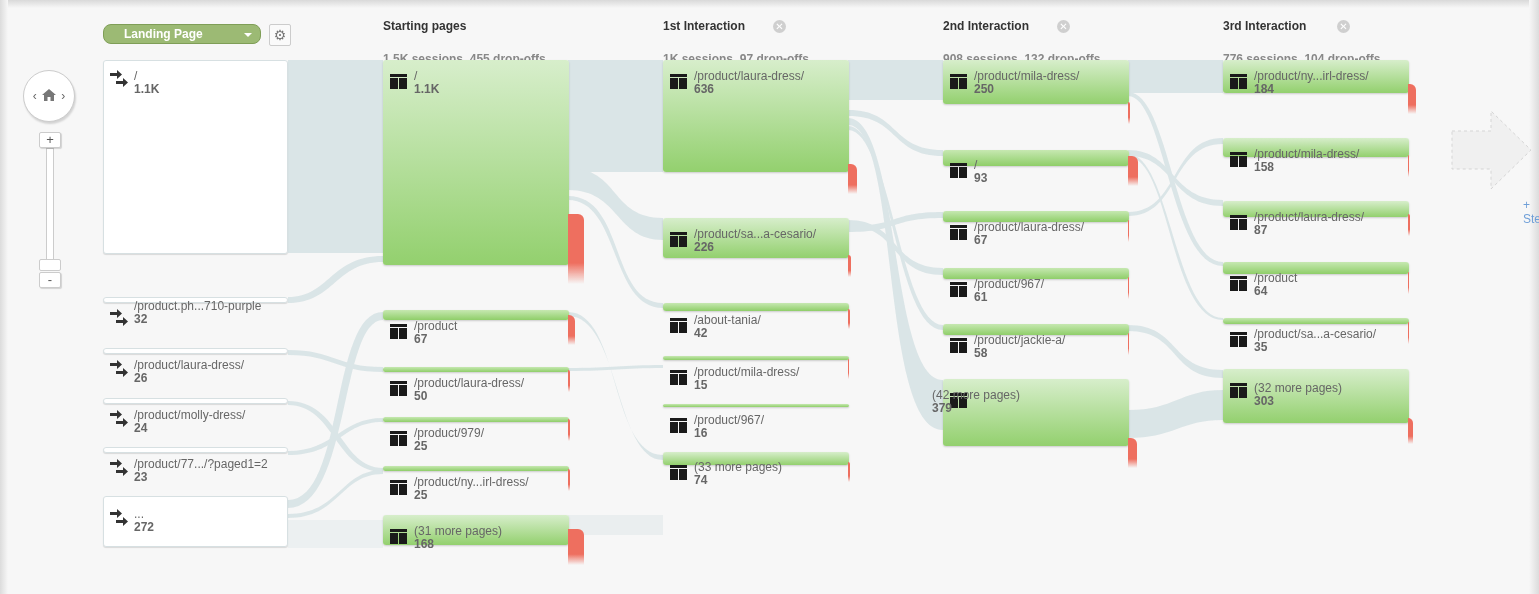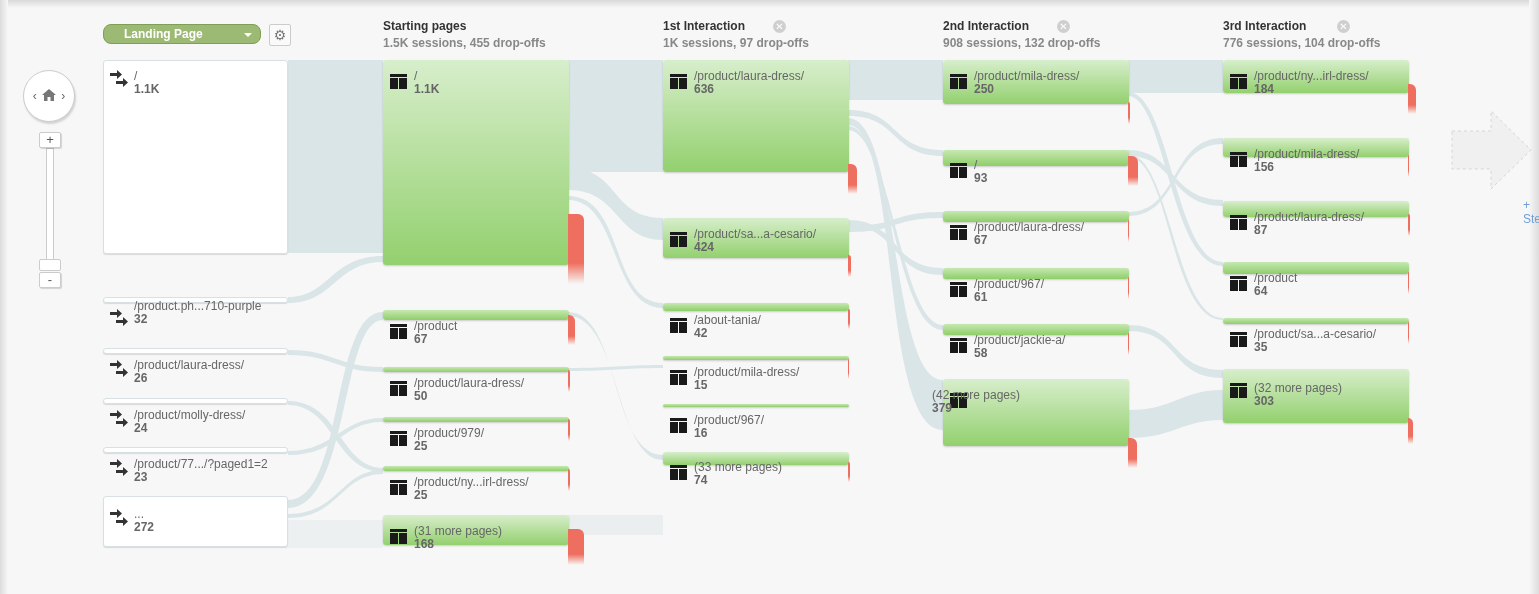--- a/index.html
+++ b/index.html
@@ -46,21 +46,21 @@
     background: #fff; border: 1px solid #ccc; }
   .zoom-btn { position: absolute; left: 39px; width: 22px; height: 16px; background: #fff;
     border: 1px solid #ccc; border-radius: 2px; font-size: 13px; color: #555; text-align: center;
     line-height: 14px; box-shadow: 1px 1px 1px rgba(0,0,0,.15); cursor: pointer; }
   .zoom-thumb { position: absolute; left: 39px; top: 259px; width: 22px; height: 12px; background: #fff;
     border: 1px solid #ccc; border-radius: 2px; cursor: grab; }
 
   
   .col-head { position: absolute; top: 19px; }
   .col-head .title { font-size: 12px; font-weight: bold; color: #333; }
-  .col-head .sub { font-size: 12px; font-weight: bold; color: #888; margin-top: 3px; }
+  .col-head .sub { font-size: 12px; font-weight: bold; color: #888; margin-top: 19px; }
   .col-head .close { position: absolute; top: 1px; width: 13px; height: 13px; border-radius: 50%;
     background: #cfcfcf; color: #fff; font-size: 10px; line-height: 13px; text-align: center; cursor: pointer; }
 
   
   .land { position: absolute; left: 103px; width: 185px; background: #fff;
     border: 1px solid #d7e0e2; border-radius: 3px; box-shadow: 0 1px 1px rgba(0,0,0,.12); cursor: pointer; }
   .land-bar { position: absolute; left: 103px; width: 185px; height: 6px; background: #fff;
     border: 1px solid #d7e0e2; border-radius: 3px; box-shadow: 0 1px 1px rgba(0,0,0,.12); cursor: pointer; }
   .label { position: absolute; left: 134px; font-size: 12px; line-height: 13px; }
   .label .name { color: #666; white-space: nowrap; }
@@ -289,21 +289,21 @@
   </svg>
 <div class="label" style="left:694px;top:70px">
     <div class="name">/product/laura-dress/</div>
     <div class="val">636</div>
   </div>
 <svg class="page-icon" style="left:670px;top:232px" viewBox="0 0 17 15">
     <path d="M0,0 H17 V3 H0 Z M0,4 H8 V15 H0 Z M9,4 H17 V15 H9 Z" fill="#1a1a1a"></path>
   </svg>
 <div class="label" style="left:694px;top:228px">
     <div class="name">/product/sa...a-cesario/</div>
-    <div class="val">424</div>
+    <div class="val">226</div>
   </div>
 <svg class="page-icon" style="left:670px;top:318px" viewBox="0 0 17 15">
     <path d="M0,0 H17 V3 H0 Z M0,4 H8 V15 H0 Z M9,4 H17 V15 H9 Z" fill="#1a1a1a"></path>
   </svg>
 <div class="label" style="left:694px;top:314px">
     <div class="name">/about-tania/</div>
     <div class="val">42</div>
   </div>
 <svg class="page-icon" style="left:670px;top:370px" viewBox="0 0 17 15">
     <path d="M0,0 H17 V3 H0 Z M0,4 H8 V15 H0 Z M9,4 H17 V15 H9 Z" fill="#1a1a1a"></path>
@@ -401,21 +401,21 @@
   </svg>
 <div class="label" style="left:1254px;top:70px">
     <div class="name">/product/ny...irl-dress/</div>
     <div class="val">184</div>
   </div>
 <svg class="page-icon" style="left:1230px;top:152px" viewBox="0 0 17 15">
     <path d="M0,0 H17 V3 H0 Z M0,4 H8 V15 H0 Z M9,4 H17 V15 H9 Z" fill="#1a1a1a"></path>
   </svg>
 <div class="label" style="left:1254px;top:148px">
     <div class="name">/product/mila-dress/</div>
-    <div class="val">156</div>
+    <div class="val">158</div>
   </div>
 <svg class="page-icon" style="left:1230px;top:215px" viewBox="0 0 17 15">
     <path d="M0,0 H17 V3 H0 Z M0,4 H8 V15 H0 Z M9,4 H17 V15 H9 Z" fill="#1a1a1a"></path>
   </svg>
 <div class="label" style="left:1254px;top:211px">
     <div class="name">/product/laura-dress/</div>
     <div class="val">87</div>
   </div>
 <svg class="page-icon" style="left:1230px;top:276px" viewBox="0 0 17 15">
     <path d="M0,0 H17 V3 H0 Z M0,4 H8 V15 H0 Z M9,4 H17 V15 H9 Z" fill="#1a1a1a"></path>

